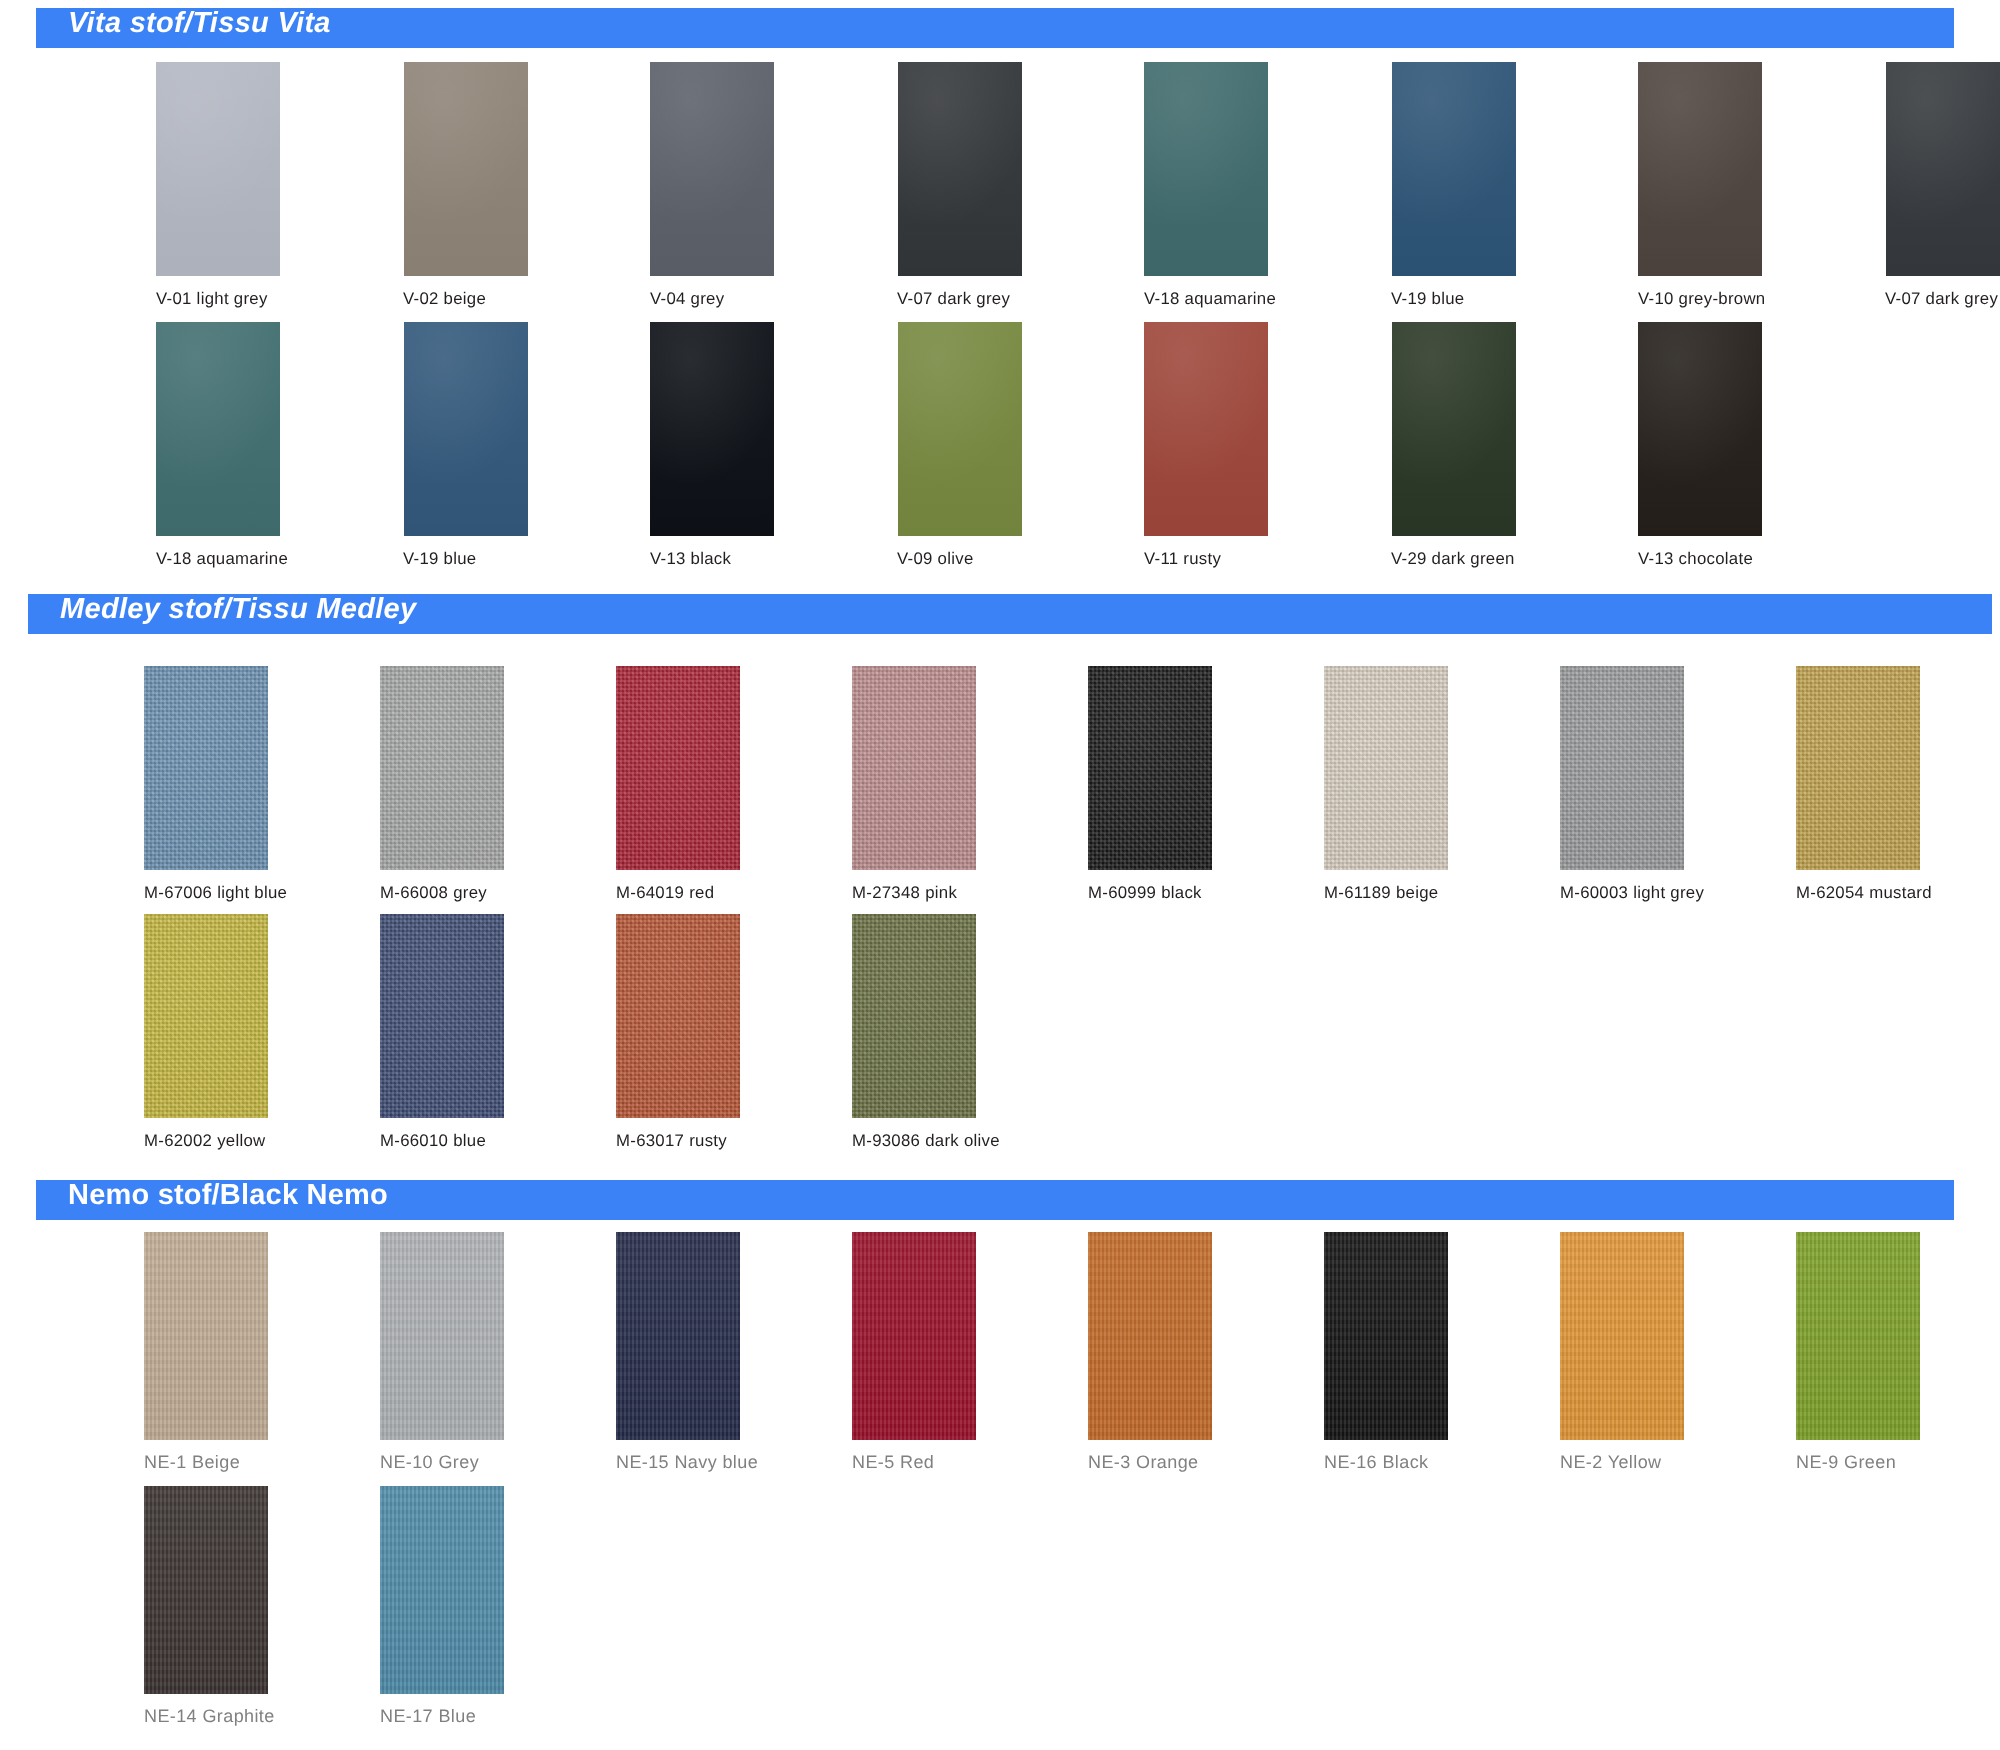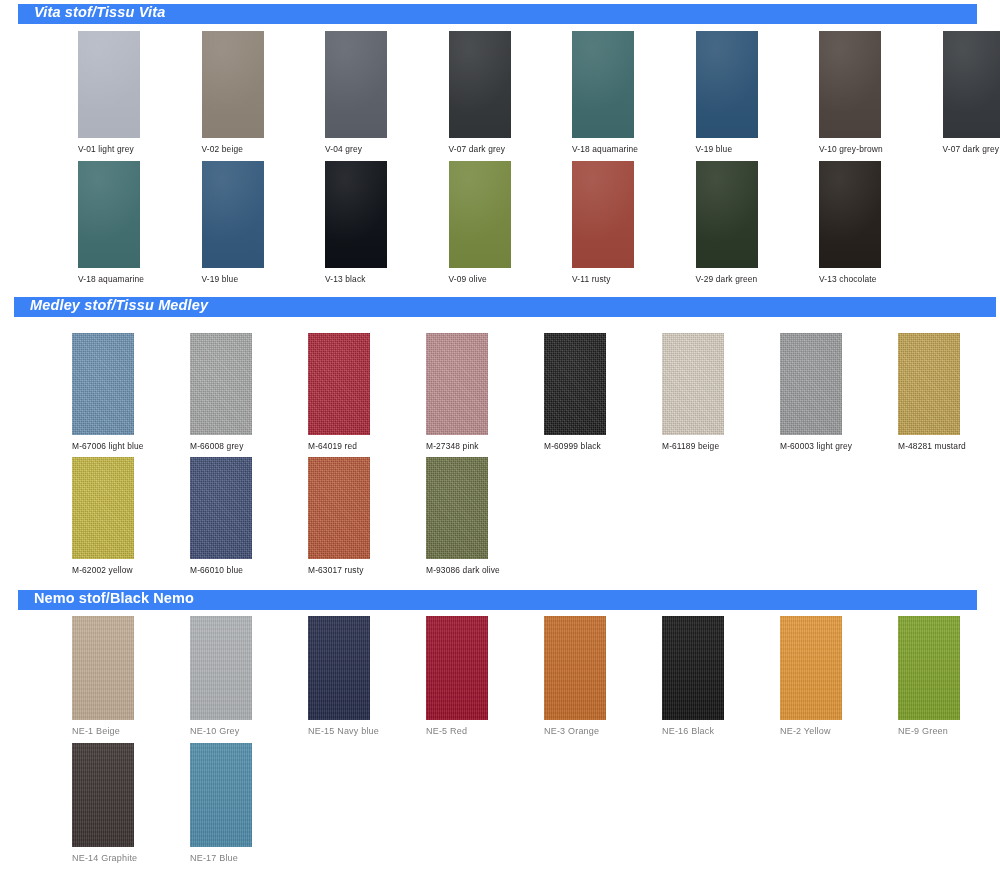--- a/index.html
+++ b/index.html
@@ -234,21 +234,21 @@
       <div class="cell">
         <div class="swatch tex-medley" style="background-color: rgb(221, 211, 196);"></div>
         <div class="caption">M-61189 beige</div>
       </div>
       <div class="cell">
         <div class="swatch tex-medley" style="background-color: rgb(155, 157, 158);"></div>
         <div class="caption">M-60003 light grey</div>
       </div>
       <div class="cell">
         <div class="swatch tex-medley" style="background-color: rgb(196, 164, 76);"></div>
-        <div class="caption">M-48281 mustard</div>
+        <div class="caption">M-62054 mustard</div>
       </div>
       <div class="cell">
         <div class="swatch tex-medley" style="background-color: rgb(201, 187, 61);"></div>
         <div class="caption">M-62002 yellow</div>
       </div>
       <div class="cell">
         <div class="swatch tex-medley" style="background-color: rgb(59, 74, 115);"></div>
         <div class="caption">M-66010 blue</div>
       </div>
       <div class="cell">

